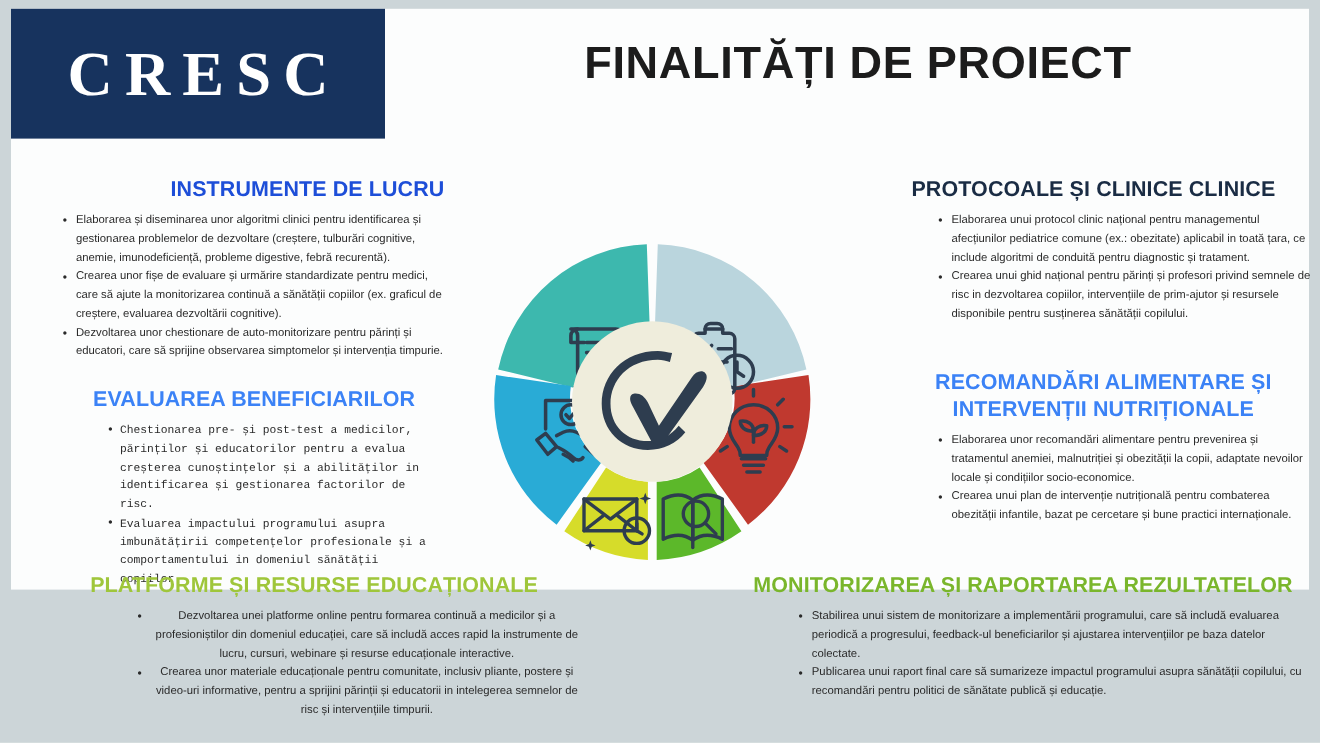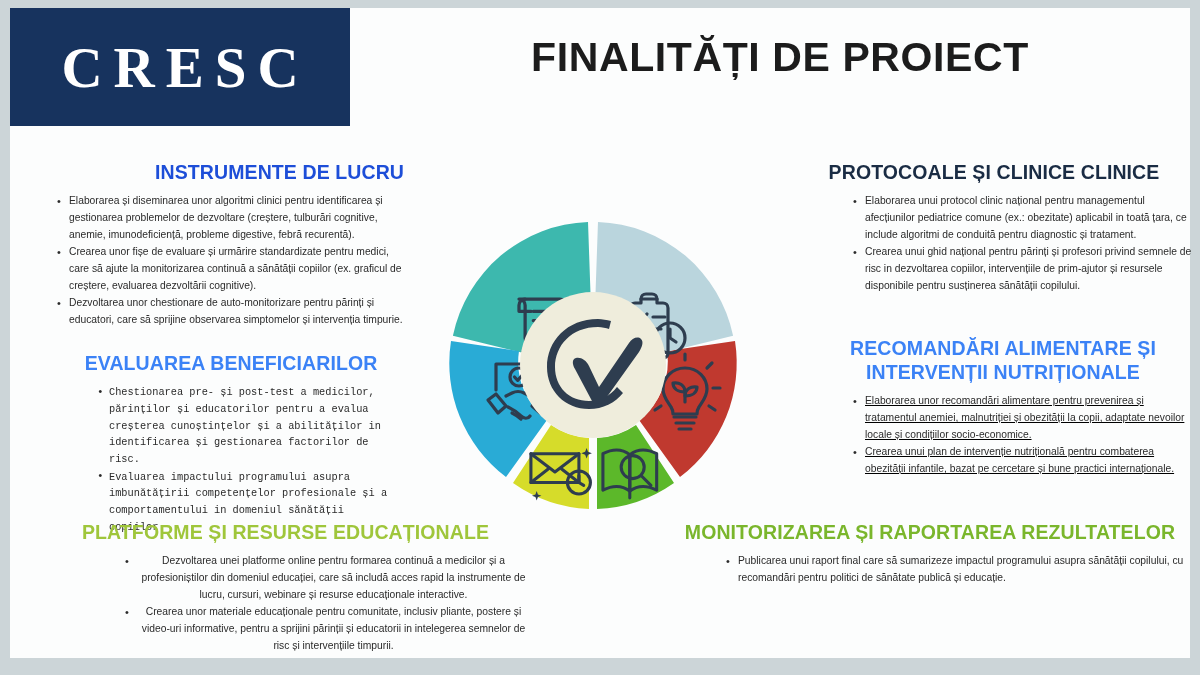--- a/index.html
+++ b/index.html
@@ -18,21 +18,21 @@
     height: 675px;
     background: #ccd5d8;
   }
 
   
   #card {
     position: absolute;
     left: 10px;
     top: 8px;
     width: 1180px;
-    height: 650px;
+    height: 528px;
     background: #fcfdfd;
     padding-left: 20px;
   }
 
   
   #logo-block {
     position: absolute;
     left: 0px;
     top: 0px;
     width: 340px;
@@ -107,21 +107,21 @@
   #sec-platforme h2 { color: #9fc63b; }
   #sec-platforme ul  { padding-left: 42px; text-align: center; }
 
   
   #sec-protocoale { left: 784px; top: 152px; width: 400px; }
   #sec-protocoale h2 { text-align: center; color: #1a2c44; }
   #sec-protocoale ul  { padding-left: 58px; }
 
   #sec-recomandari { left: 800px; top: 328px; width: 386px; }
   #sec-recomandari h2 { text-align: center; color: #3b82f6; }
-  #sec-recomandari ul  { padding-left: 42px; text-decoration: underline; }
+  #sec-recomandari ul  { padding-left: 42px; }
 
   #sec-monitorizare { left: 660px; top: 512px; width: 520px; }
   #sec-monitorizare h2 { text-align: center; color: #7ab62c; }
   #sec-monitorizare ul  { padding-left: 55px; }
 
   
   #wheel {
     position: absolute;
     left: 383px;
     top: 192px;
@@ -179,20 +179,21 @@
       <h2>RECOMANDĂRI ALIMENTARE ȘI INTERVENȚII NUTRIȚIONALE</h2>
       <ul>
         <li>Elaborarea unor recomandări alimentare pentru prevenirea și tratamentul anemiei, malnutriției și obezității la copii, adaptate nevoilor locale și condițiilor socio-economice.</li>
         <li>Crearea unui plan de intervenție nutrițională pentru combaterea obezității infantile, bazat pe cercetare și bune practici internaționale.</li>
       </ul>
     </div>
 
     <div class="section" id="sec-monitorizare">
       <h2>MONITORIZAREA ȘI RAPORTAREA REZULTATELOR</h2>
       <ul>
+        <li>Stabilirea unui sistem de monitorizare a implementării programului, care să includă evaluarea periodică a progresului, feedback-ul beneficiarilor și ajustarea intervențiilor pe baza datelor colectate.</li>
         <li>Publicarea unui raport final care să sumarizeze impactul programului asupra sănătății copilului, cu recomandări pentru politici de sănătate publică și educație.</li>
       </ul>
     </div>
 
     <div id="wheel">
       <svg viewBox="0 0 400 330" xmlns="http://www.w3.org/2000/svg">
         <defs>
 
           <style>
             .ico { fill:none; stroke:#2e3d4f; stroke-width:3.2; stroke-linecap:round; stroke-linejoin:round; }

